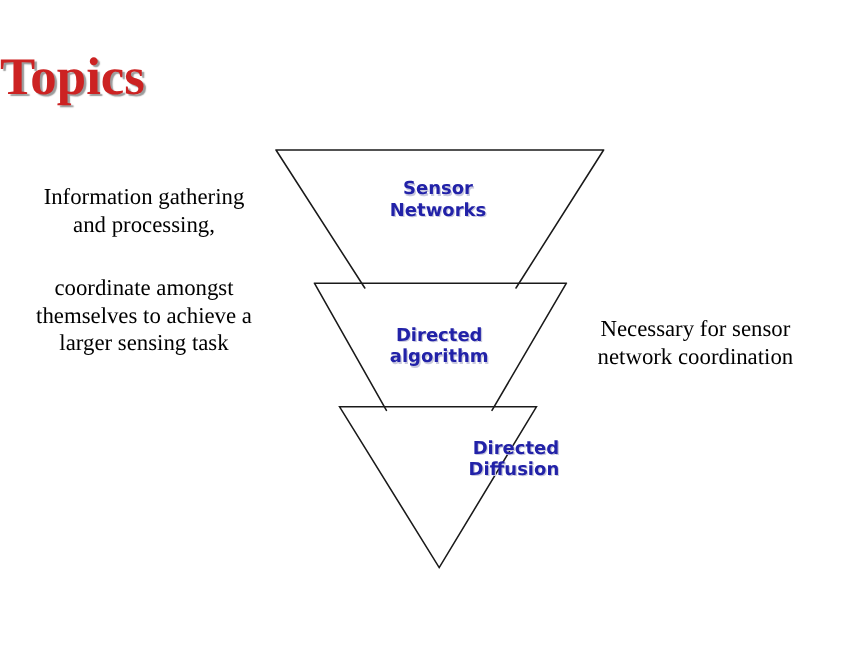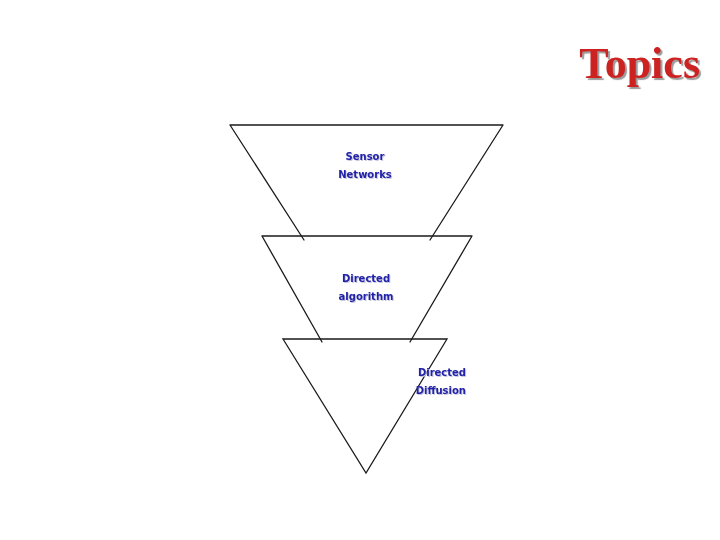--- a/index.html
+++ b/index.html
@@ -15,21 +15,21 @@
     overflow: hidden;
     font-family: "Liberation Serif", "DejaVu Serif", serif;
     color: #000000;
   }
   .title {
     position: absolute;
     top: 40px;
     left: 0;
     width: 700px;
     margin: 0;
-    text-align: right;
+    text-align: left;
     font-family: "Liberation Serif", "DejaVu Serif", serif;
     font-size: 44px;
     font-weight: bold;
     line-height: 48px;
     color: #cc2222;
     text-shadow: 2px 2px 1px #9a9a9a;
     letter-spacing: 0px;
   }
   .funnel-svg {
     position: absolute;
@@ -42,21 +42,21 @@
     fill: none;
     stroke: #1a1a1a;
     stroke-width: 1.3;
     stroke-linecap: round;
   }
   .funnel-label {
     position: absolute;
     width: 200px;
     text-align: center;
     font-family: "DejaVu Sans", "Liberation Sans", sans-serif;
-    font-size: 10px;
+    font-size: 15px;
     font-weight: bold;
     line-height: 18px;
     color: #2222a8;
     text-shadow: 1px 1px 0 #c9c9de;
     white-space: pre-line;
   }
   .label-sensor    { top: 148px; left: 265px; }
   .label-localized { top: 270px; left: 266px; }
   .label-directed  { top: 364px; left: 266px; text-align: right; }
   .note {
@@ -99,16 +99,25 @@
 
   <div class="funnel-label label-sensor">Sensor
 Networks</div>
 
   <div class="funnel-label label-localized">Directed
 algorithm</div>
 
   <div class="funnel-label label-directed">Directed
 Diffusion</div>
 
+  <div class="note note-left">
+    <p class="para1">Information gathering
+and processing,</p>
+    <p class="para2">coordinate amongst
+themselves to achieve a
+larger sensing task</p>
+  </div>
 
+  <div class="note note-right">Necessary for sensor
+network coordination</div>
 
 
 </div>
 
 </body></html>

